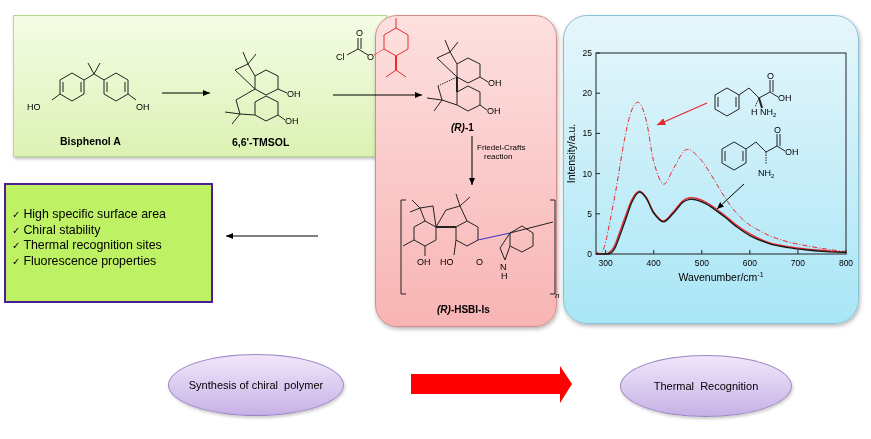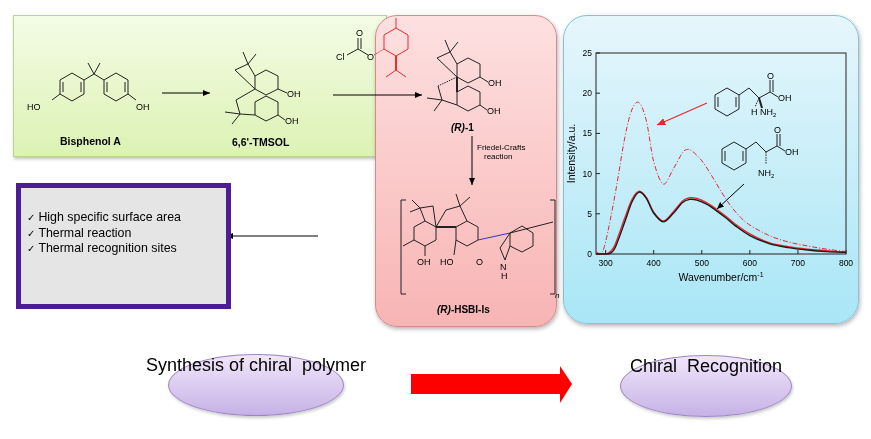--- a/index.html
+++ b/index.html
@@ -1,25 +1,25 @@
 <!DOCTYPE html>
 <html><head>
 <meta charset="utf-8">
 <style>
   html,body{margin:0;padding:0;background:#ffffff;}
   body{width:871px;height:439px;position:relative;overflow:hidden;font-family:"Liberation Sans",sans-serif;color:#000;}
   .abs{position:absolute;}
   #green-panel{left:13px;top:15px;width:372px;height:140px;background:linear-gradient(180deg,#f4fce6 0%,#dcf2b3 100%);border:1px solid #b9d68e;box-shadow:1px 2px 3px rgba(0,0,0,0.25);}
   #pink-panel{left:375px;top:15px;width:180px;height:310px;border-radius:22px;background:linear-gradient(180deg,#fde0e0 0%,#f8b4b4 100%);border:1px solid #d68b8b;box-shadow:1px 2px 4px rgba(0,0,0,0.3);}
   #blue-panel{left:563px;top:15px;width:294px;height:307px;border-radius:24px;background:linear-gradient(180deg,#e6f6fb 0%,#a9e6f6 100%);border:1px solid #86c3d6;box-shadow:1px 2px 4px rgba(0,0,0,0.3);}
-  #props-box{left:16px;top:183px;width:205px;height:116px;border:5px solid #4c1d95;background:#e5e5e5;}
+  #props-box{left:4px;top:183px;width:205px;height:116px;border:2px solid #4c1d95;background:#bef264;}
   #props-list{list-style:none;margin:0;padding:0;position:absolute;left:6px;top:22px;font-size:12.4px;line-height:15.7px;}
   #props-list li{white-space:nowrap;}
   .check{font-size:10px;margin-right:3px;}
-  .ellipse{width:170px;height:60px;border-radius:50%;background:linear-gradient(180deg,#f1e6fb 0%,#c6b2e6 100%);border:1px solid #9c85c4;box-shadow:1px 2px 3px rgba(0,0,0,0.2);display:flex;justify-content:center;font-size:18px;}
+  .ellipse{width:170px;height:60px;border-radius:50%;background:linear-gradient(180deg,#f1e6fb 0%,#c6b2e6 100%);border:1px solid #9c85c4;box-shadow:1px 2px 3px rgba(0,0,0,0.2);display:flex;align-items:center;justify-content:center;font-size:11px;}
   #ellipse-left{left:168px;top:354px;width:174px;}
   #ellipse-right{left:620px;top:355px;width:170px;}
   .label{font-size:10.5px;font-weight:bold;}
   svg text{font-family:"Liberation Sans",sans-serif;}
 </style>
 </head>
 <body>
 
 <div id="green-panel" class="abs"></div>
 <div id="pink-panel" class="abs"></div>
@@ -153,30 +153,31 @@
   <text x="437" y="313" font-size="10" font-weight="bold"><tspan font-style="italic">(R)</tspan><tspan>-HSBI-Is</tspan></text>
 
   <line x1="318" y1="236" x2="226" y2="236" stroke="#000" stroke-width="1" marker-end="url(#ah)"></line>
 
   <polygon points="411,374 560,374 560,366 572,384 560,403 560,394 411,394" fill="#ff0000"></polygon>
 </svg>
 
 <div id="props-box" class="abs">
   <ul id="props-list">
     <li><span class="check">✓</span><span>High specific surface area</span></li>
-    <li><span class="check">✓</span><span>Thermal reaction</span></li>
+    <li><span class="check">✓</span><span>Chiral stability</span></li>
     <li><span class="check">✓</span><span>Thermal recognition sites</span></li>
+    <li><span class="check">✓</span><span>Fluorescence properties</span></li>
   </ul>
 </div>
 
 <div id="ellipse-left" class="abs ellipse">
     <span style="white-space:pre">Synthesis of chiral  polymer</span>
   </div>
 <div id="ellipse-right" class="abs ellipse">
-    <span style="white-space:pre">Chiral  Recognition</span>
+    <span style="white-space:pre">Thermal  Recognition</span>
   </div>
 
 <svg id="chart" class="abs" style="left:0;top:0" width="871" height="439">
   <rect id="plot-frame" fill="none" stroke="#222" stroke-width="1" x="596" y="53" width="250" height="201"></rect>
   <g id="ticks">
       <line x1="605.6153846153846" x2="605.6153846153846" y1="254" y2="250" stroke="#222"></line>
       <text x="605.6153846153846" y="266" font-size="8.5" text-anchor="middle">300</text>
       <line x1="653.6923076923077" x2="653.6923076923077" y1="254" y2="250" stroke="#222"></line>
       <text x="653.6923076923077" y="266" font-size="8.5" text-anchor="middle">400</text>
       <line x1="701.7692307692307" x2="701.7692307692307" y1="254" y2="250" stroke="#222"></line>

